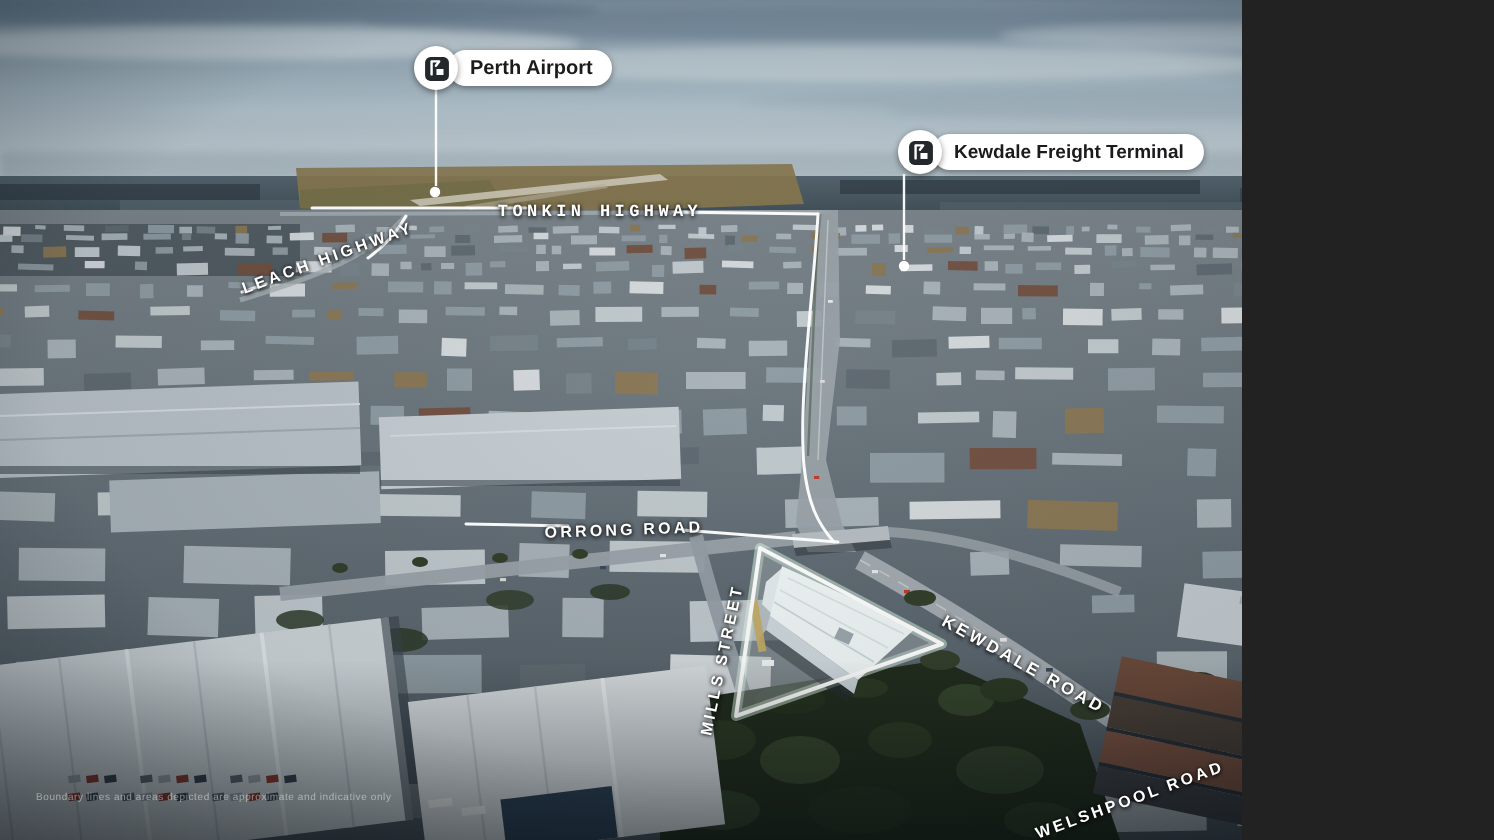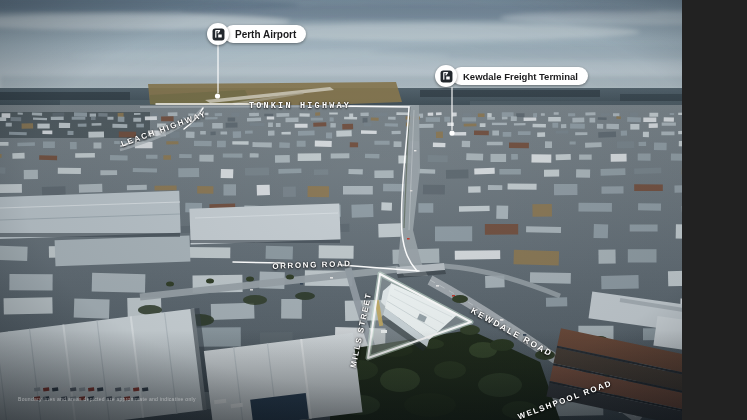--- a/index.html
+++ b/index.html
@@ -1,17 +1,17 @@
 <!DOCTYPE html>
 <html><head>
 <meta charset="utf-8">
 <style>
   html,body{margin:0;padding:0;background:#222;}
   #stage{
-    position:relative;width:682px;height:420px;overflow:hidden;
+    position:relative;width:621px;height:420px;overflow:hidden;
     font-family:"Liberation Sans",sans-serif;background:#5f6a72;
   }
   #photo,#overlay{position:absolute;left:0;top:0;width:747px;height:420px;}
   #overlay{pointer-events:none;}
   .roadlabel{
     position:absolute;color:#fff;font-weight:700;white-space:nowrap;
     text-shadow:0 0 2px rgba(0,0,0,.85),0 1px 2px rgba(0,0,0,.6);
     transform-origin:center center;font-size:8px;letter-spacing:1.6px;
   }
   .pin{position:absolute;display:flex;align-items:center;}
@@ -659,21 +659,21 @@
         <rect x="1" y="1" width="22" height="22" rx="5" fill="#23282d"></rect>
         <path d="M7 5 V17 M7 5 H14 M14 5 L11 9" stroke="#fff" stroke-width="2.2" fill="none" stroke-linecap="round"></path>
         <rect x="11.5" y="12" width="6.5" height="5.5" fill="#fff"></rect>
       </svg>
     </span>
     <span class="pin-pill">
         <span>Perth Airport</span>
       </span>
   </div>
 
-  <div class="pin" id="pin-kewdale" style="left:435px;top:65px;">
+  <div class="pin" id="pin-kewdale" style="left:449px;top:65px;">
     <span class="pin-badge">
       <svg width="13" height="13" viewBox="0 0 24 24">
         <rect x="1" y="1" width="22" height="22" rx="5" fill="#23282d"></rect>
         <path d="M7 5 V17 M7 5 H14 M14 5 L11 9" stroke="#fff" stroke-width="2.2" fill="none" stroke-linecap="round"></path>
         <rect x="11.5" y="12" width="6.5" height="5.5" fill="#fff"></rect>
       </svg>
     </span>
     <span class="pin-pill">
         <span>Kewdale Freight Terminal</span>
       </span>

